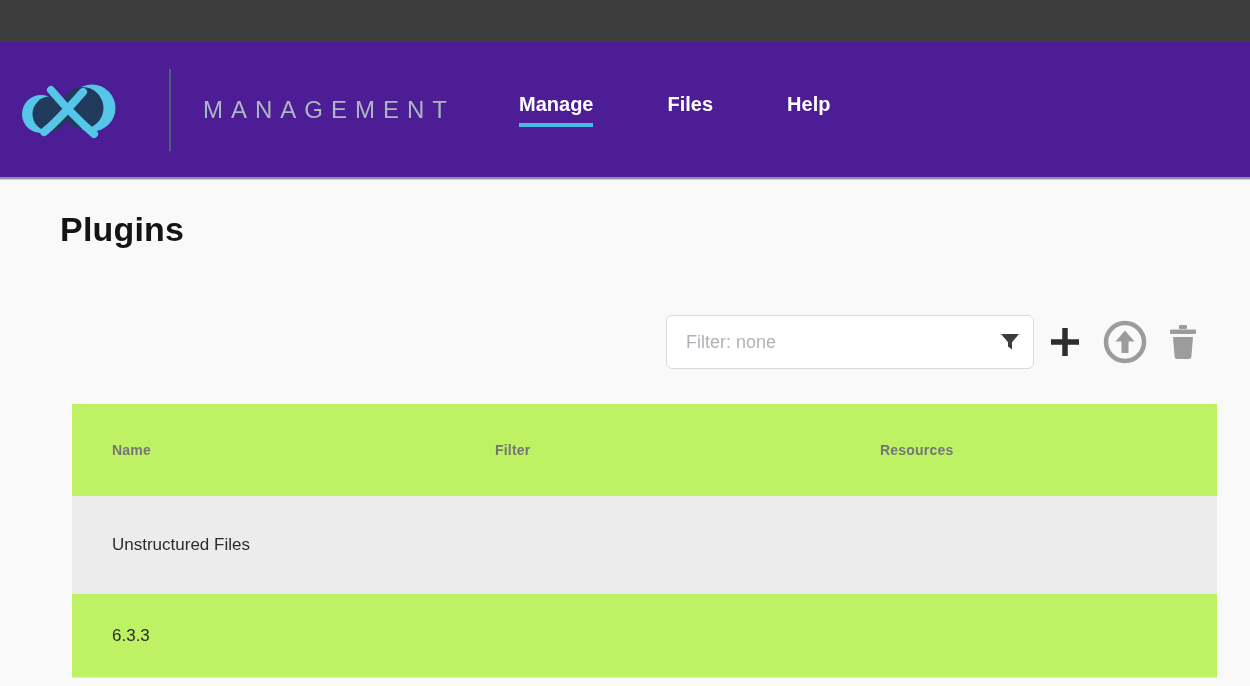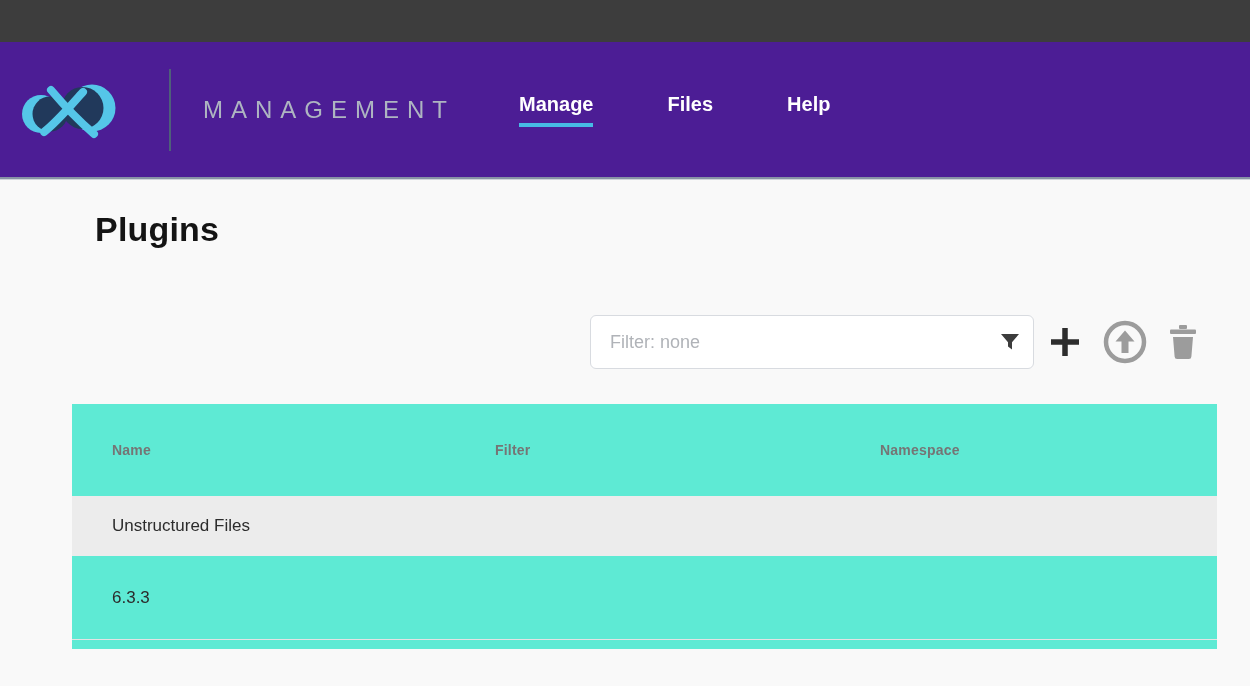--- a/index.html
+++ b/index.html
@@ -28,58 +28,58 @@
   }
   .main-nav{display:flex;align-items:center;gap:74px;margin-left:64px;}
   .nav-item{
     color:#ffffff;font-size:20px;font-weight:bold;text-decoration:none;
     padding-bottom:7px;border-bottom:4px solid transparent;cursor:pointer;
     white-space:nowrap;
   }
   .nav-item.active{border-bottom-color:#47bae4;}
   
   .page-title{
-    margin:30px 0 0 95px;font-size:34px;line-height:40px;
+    margin:30px 0 0 60px;font-size:34px;line-height:40px;
     font-weight:bold;color:#141414;letter-spacing:.2px;
   }
   
   .toolbar{
     margin-top:66px;padding-right:50px;
     display:flex;justify-content:flex-end;align-items:center;
   }
-  .filter-wrap{position:relative;width:444px;height:54px;}
+  .filter-wrap{position:relative;width:368px;height:54px;}
   .filter-input{
     width:100%;height:100%;box-sizing:border-box;
     border:1px solid #d8dbe0;border-radius:6px;background:#fff;
     font-family:inherit;font-size:18px;color:#333;
     padding:0 48px 0 19px;outline:none;
   }
   .filter-input::placeholder{color:#b0b3b8;opacity:1;}
   .funnel{
     position:absolute;right:14px;top:50%;transform:translateY(-50%);
     width:20px;height:18px;cursor:pointer;display:block;
   }
   .icon-btn{
     background:none;border:none;padding:0;margin:0;cursor:pointer;
     display:flex;align-items:center;justify-content:center;line-height:0;
   }
   .btn-add{margin-left:13px;width:36px;height:36px;}
   .btn-upload{margin-left:20px;width:44px;height:44px;}
   .btn-delete{margin-left:19px;width:34px;height:36px;}
   
   .plugins-table{
-    margin:35px 33px 0 72px;background:#5eead4;min-height:245px;
+    margin:35px 33px 0 72px;background:#bef264;min-height:245px;
   }
   .trow{
     display:grid;grid-template-columns:383px 385px 1fr;
     align-items:center;padding-left:40px;box-sizing:border-box;
   }
   .thead-row{height:92px;}
   .thead-row .tcell{font-size:14px;font-weight:bold;color:#757575;letter-spacing:.2px;}
-  .body-row{height:60px;font-size:17px;color:#2c2c2c;cursor:pointer;}
+  .body-row{height:98px;font-size:17px;color:#2c2c2c;cursor:pointer;}
   .body-row.highlighted{background:#ececec;}
   .body-row.last{height:84px;border-bottom:1px solid #e4e4e4;}
   .tcell{white-space:nowrap;}
 </style>
 </head>
 <body>
 
 <div class="topbar"></div>
 
 <header class="app-header">
@@ -143,21 +143,21 @@
           <path d="M5 12 H25 L23.4 31.5 A2.6 2.6 0 0 1 20.8 34 H9.2 A2.6 2.6 0 0 1 6.6 31.5 Z" fill="#9c9c9c"></path>
         </svg>
       </span>
     </button>
   </div>
 
   <div class="plugins-table">
     <div class="trow thead-row">
       <div class="tcell">Name</div>
       <div class="tcell">Filter</div>
-      <div class="tcell">Namespace</div>
+      <div class="tcell">Resources</div>
     </div>
 
     <div class="trow body-row highlighted">
       <div class="tcell">Unstructured Files</div>
       <div class="tcell"></div>
     </div>
 
     <div class="trow body-row last">
       <div class="tcell">6.3.3</div>
       <div class="tcell"></div>

